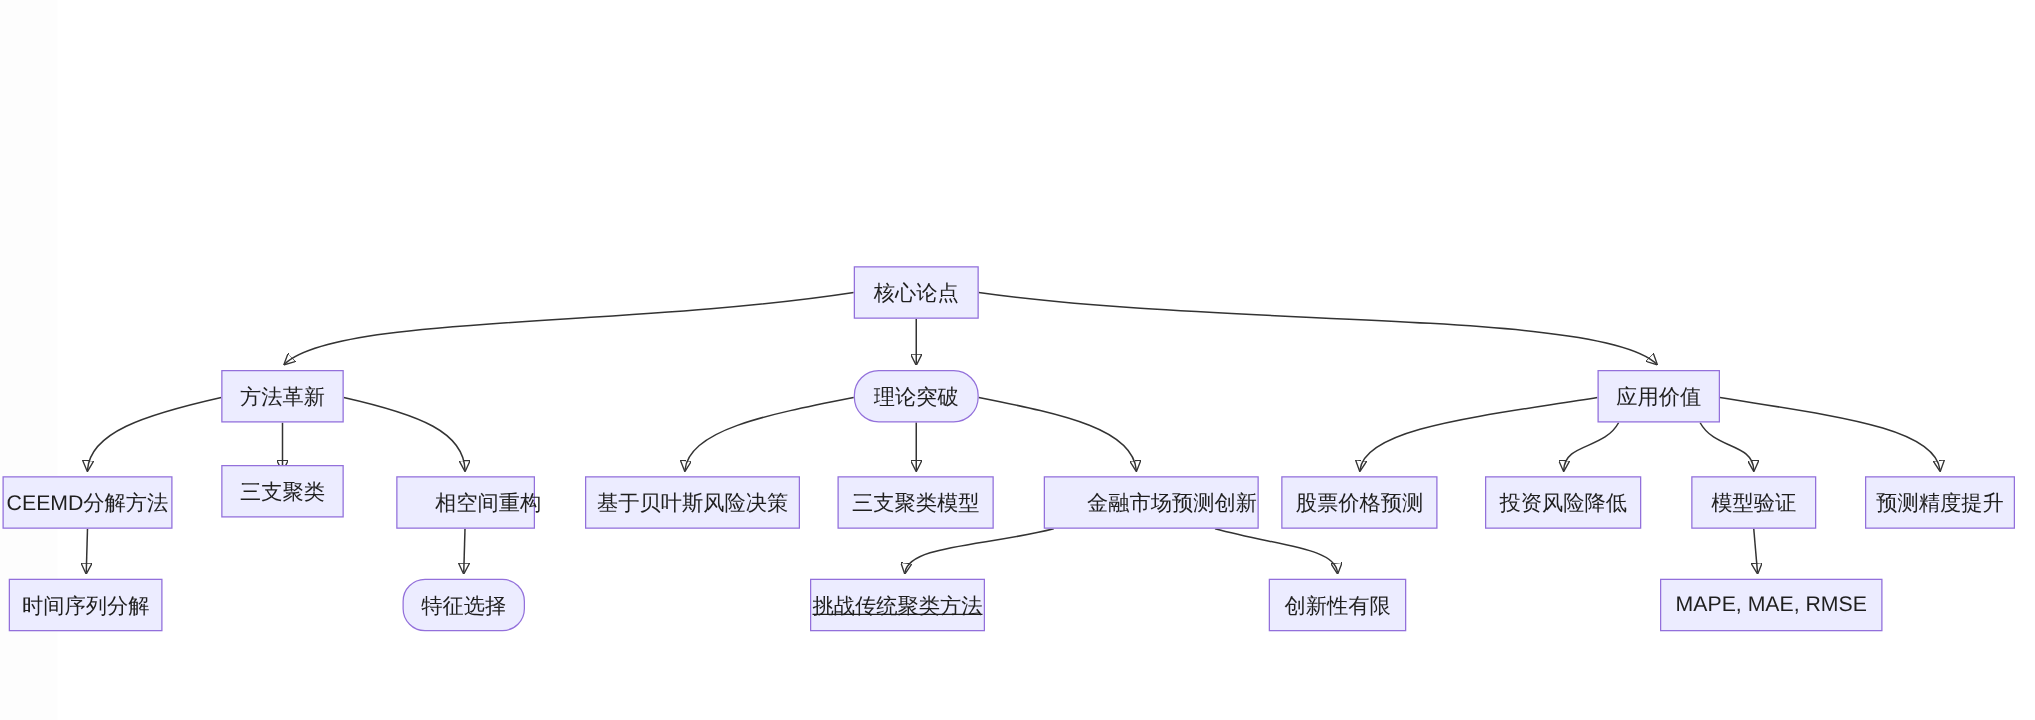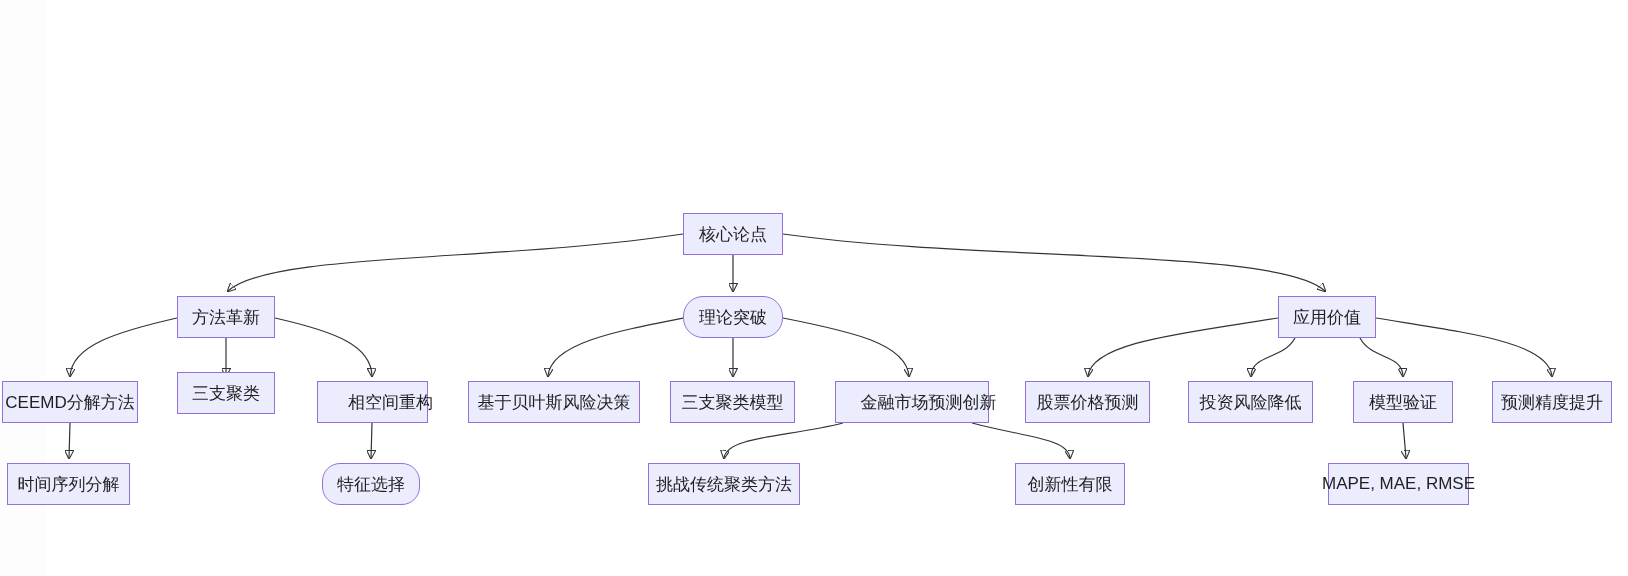--- a/index.html
+++ b/index.html
@@ -22,30 +22,30 @@
   
   #n-core{left:683px;top:213px;width:100px;}
   #n-method{left:177px;top:296px;width:98px;}
   #n-theory{left:683px;top:296px;width:100px;border-radius:20px;}
   #n-application{left:1278px;top:296px;width:98px;}
   #n-ceemd{left:2px;top:381px;width:136px;}
   #n-threeway{left:177px;top:372px;width:98px;}
   #n-phase{left:317px;top:381px;width:111px;padding-left:36px;}
   #n-bayes{left:468px;top:381px;width:172px;}
   #n-twcmodel{left:670px;top:381px;width:125px;}
-  #n-finmarket{left:835px;top:381px;width:154px;padding-left:33px;}
+  #n-finmarket{left:835px;top:381px;width:172px;padding-left:33px;}
   #n-stock{left:1025px;top:381px;width:125px;text-align:right;}
   #n-invest{left:1188px;top:381px;width:125px;}
   #n-modelval{left:1353px;top:381px;width:100px;}
   #n-accuracy{left:1492px;top:381px;width:120px;}
   #n-timeseries{left:7px;top:463px;width:123px;}
   #n-feature{left:322px;top:463px;width:98px;border-radius:18px;}
-  #n-challenge{left:648px;top:463px;width:152px;}
+  #n-challenge{left:648px;top:463px;width:140px;text-decoration:underline;}
   #n-novelty{left:1015px;top:463px;width:110px;}
-  #n-mape{left:1328px;top:463px;width:141px;}
+  #n-mape{left:1328px;top:463px;width:178px;}
 </style>
 </head>
 <body>
 
 <div class="canvas">
   <div class="gutter"></div>
 
   <svg class="edges" viewBox="0 0 1628 576">
     <defs>
       <marker id="arrow" viewBox="0 0 10 10" refX="8.5" refY="5" markerWidth="7.5" markerHeight="7.5" orient="auto-start-reverse">

